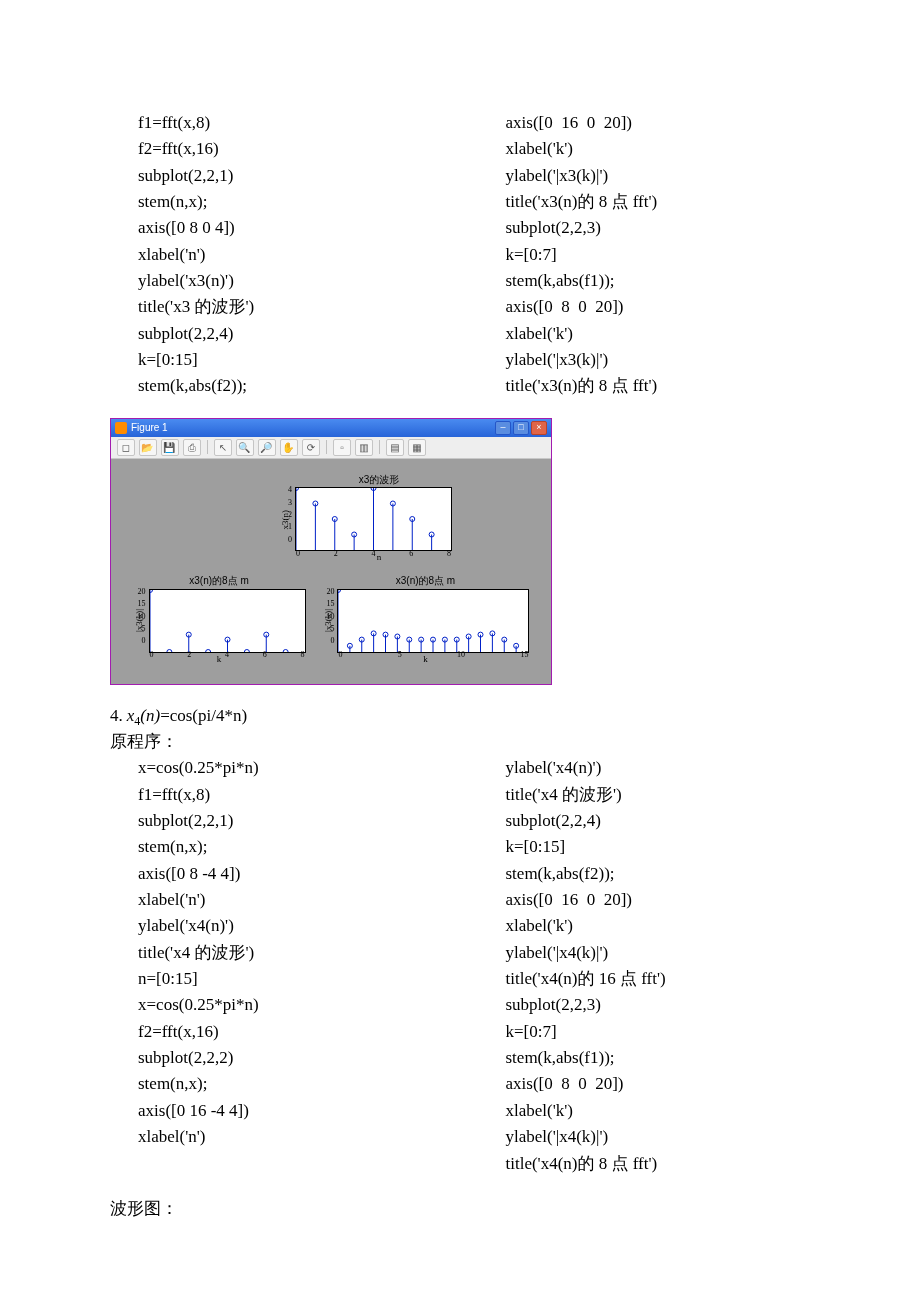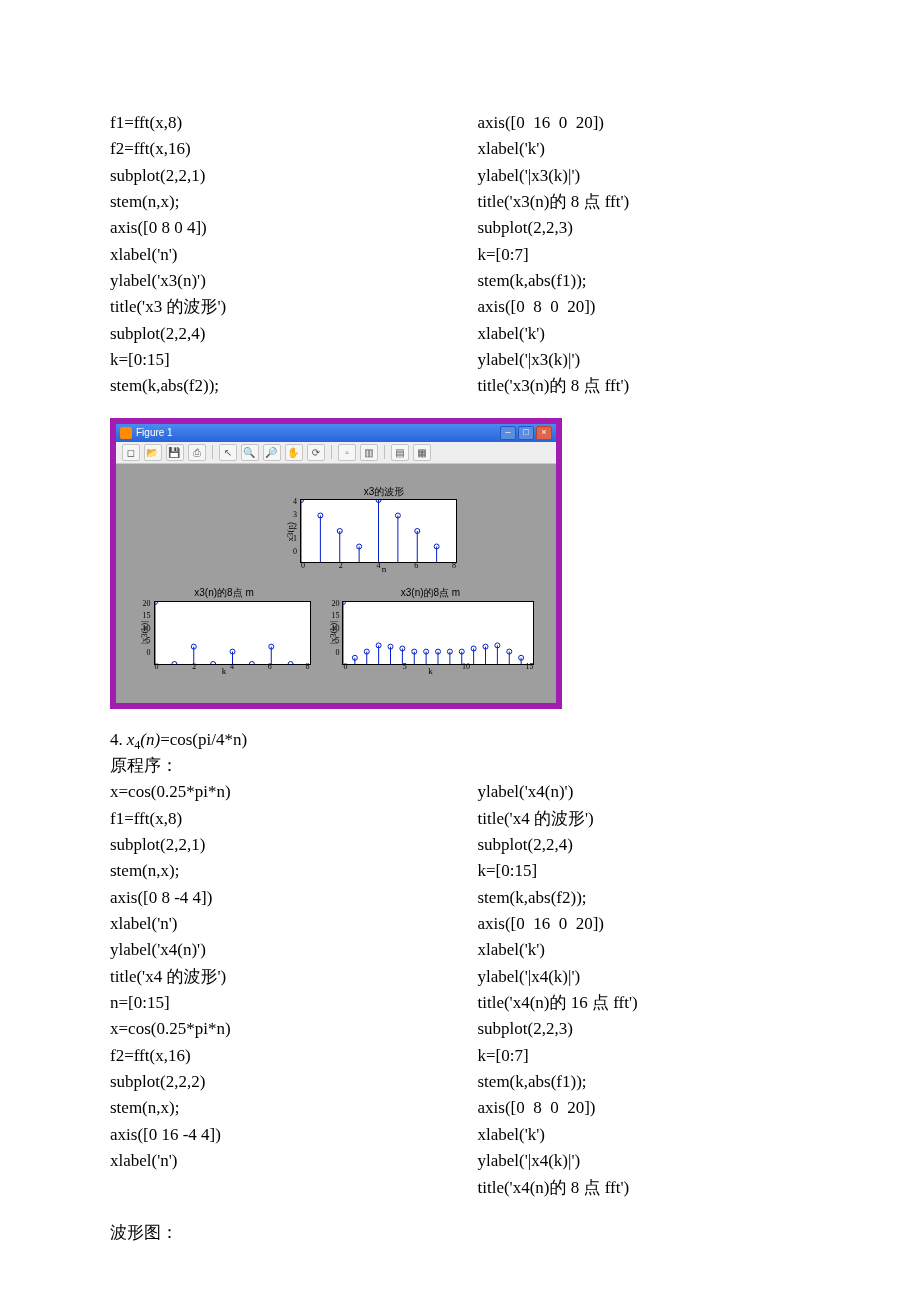--- a/index.html
+++ b/index.html
@@ -10,28 +10,29 @@
   font-size:17px;
   color:#000;
   line-height:1.55;
 }
 .columns{
   display:flex;
   gap:40px;
 }
 .col{
   flex:1;
+  margin-left:28px;
 }
 .col div{
   white-space:pre;
 }
 .figure{
   margin-top:18px;
   width:440px;
-  border:6px solid #a21caf;
+  border:1px solid #a21caf;
   background:#ece9d8;
 }
 .titlebar{
   height:18px;
   background:linear-gradient(#4a8bf0,#2764d8);
   display:flex;
   align-items:center;
   padding:0 4px;
   font-family:Tahoma,sans-serif;
 }
@@ -66,21 +67,21 @@
   gap:4px;
   align-items:center;
   border-bottom:1px solid #c8c8c8;
 }
 .tbtn{
   width:16px;height:15px;border:1px solid #c5c5c5;background:#f6f6f6;border-radius:2px;display:flex;align-items:center;justify-content:center;font-size:10px;color:#555;
 }
 .tsep{width:1px;height:14px;background:#c0c0c0;margin:0 2px;}
 .canvas{
   background:#9e9e9e;
-  padding:18px;
+  padding:11px;
 }
 .plotrow{
   display:flex;
   gap:8px;
   justify-content:center;
 }
 .plot{
   margin:2px 4px 6px 4px;
 }
 .plot.single{

